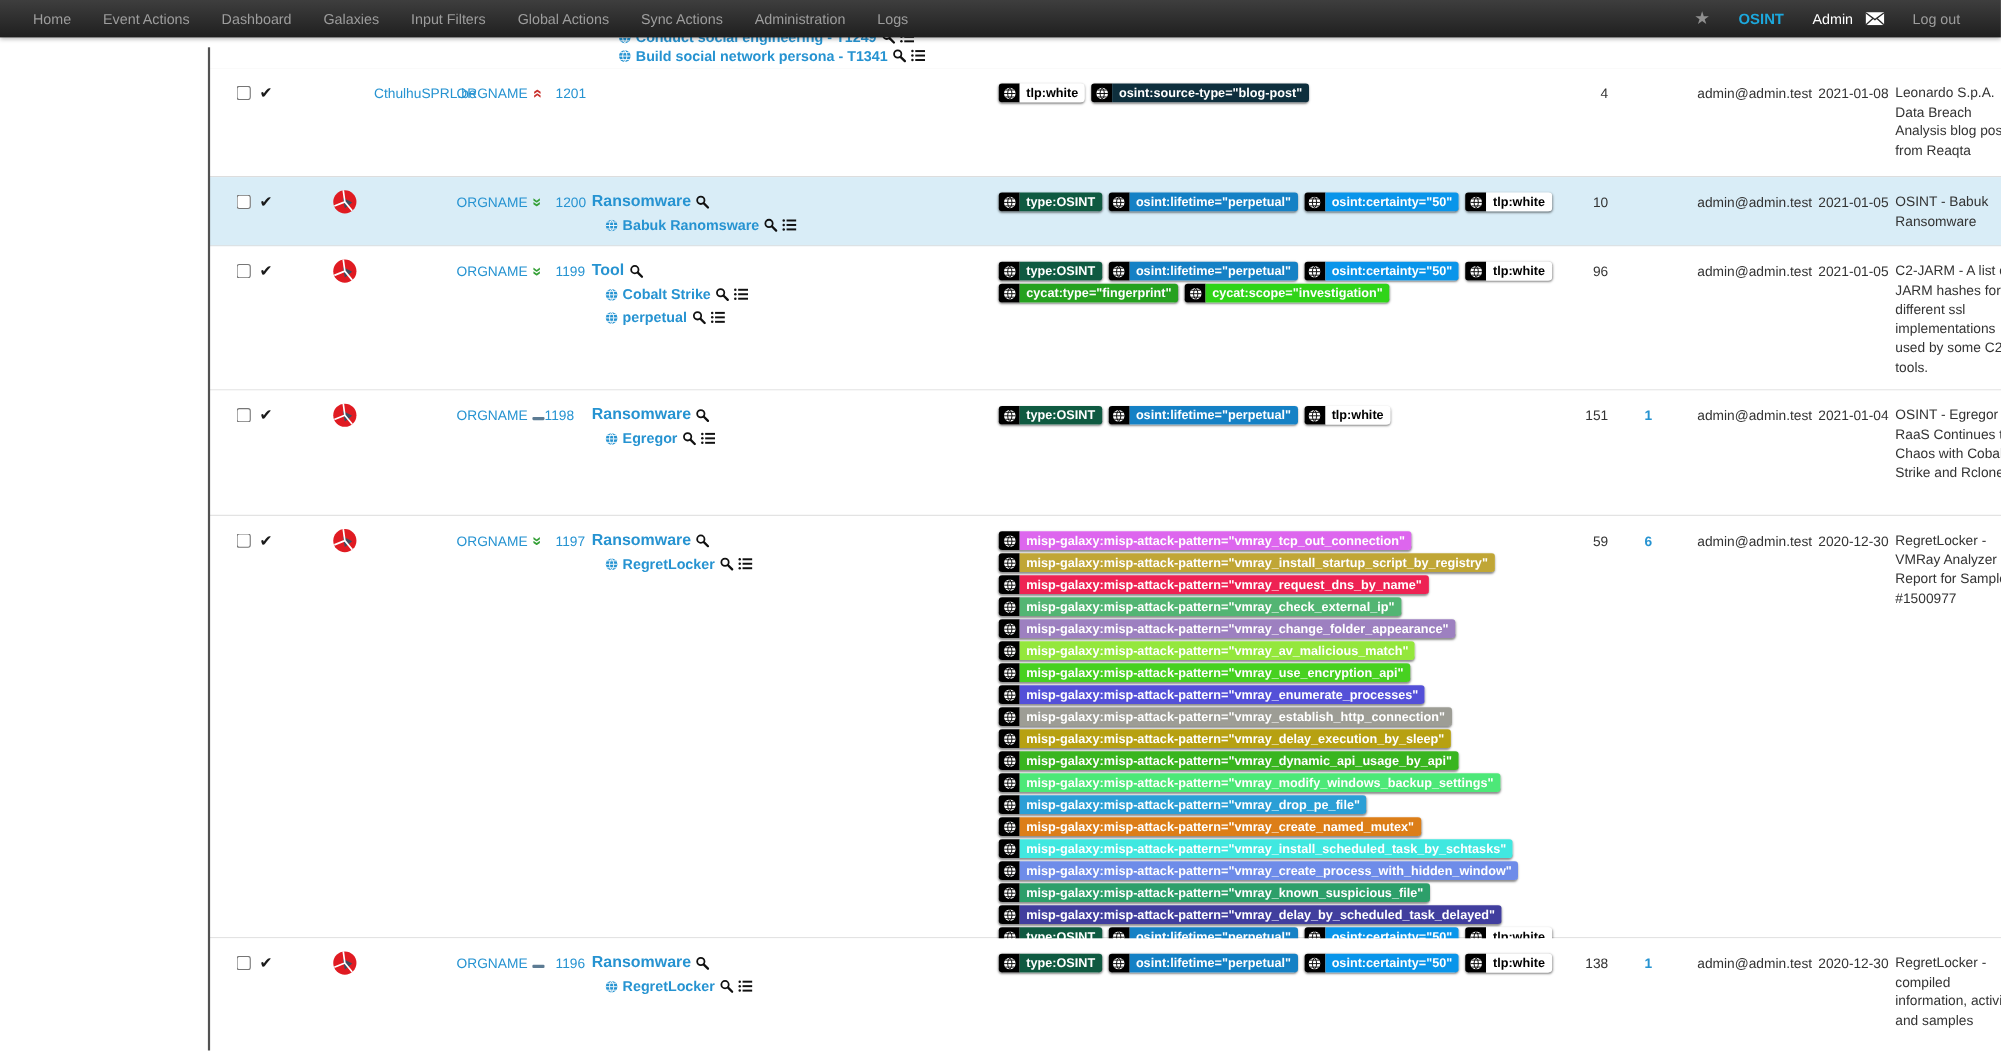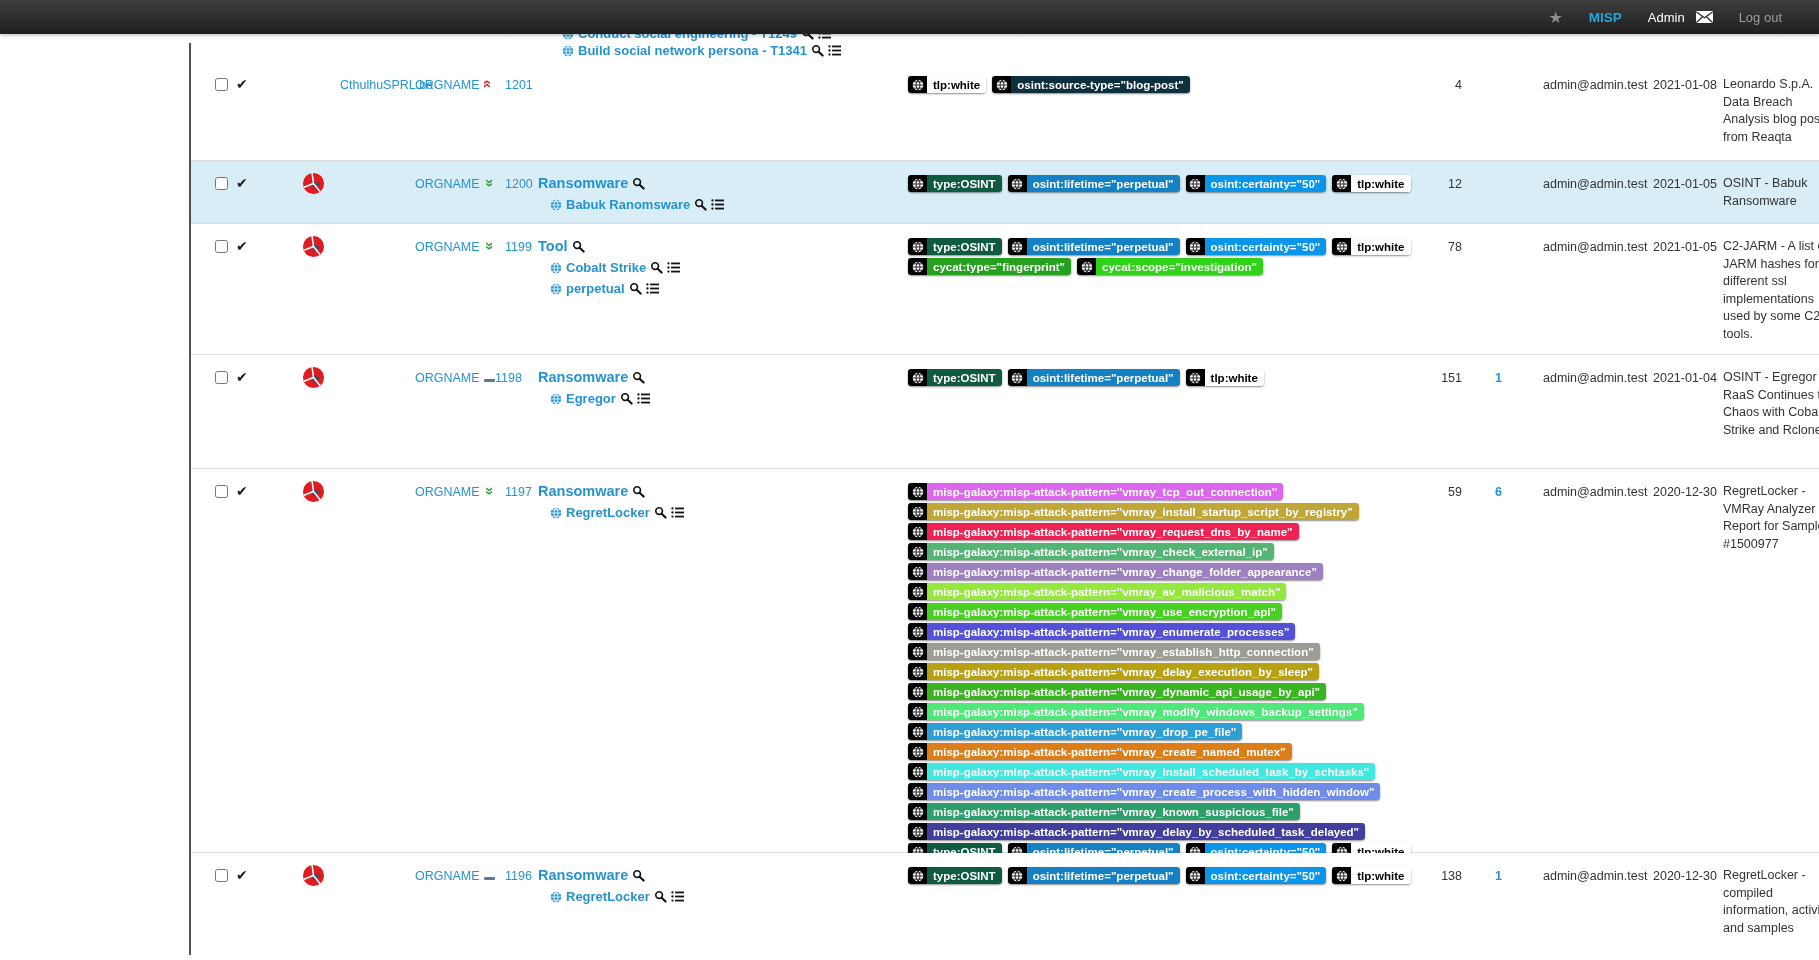--- a/index.html
+++ b/index.html
@@ -226,21 +226,21 @@
             <span class="tag-ic">
               <svg width="12" height="12" viewBox="0 0 16 16">
                 <circle cx="8" cy="8" r="7" fill="#ffffff"></circle>
                 <path d="M1 8h14 M8 1a10.5 10.5 0 0 1 0 14 M8 1a10.5 10.5 0 0 0 0 14 M2.5 3.8h11 M2.5 12.2h11" stroke="#000000" stroke-width="1.1" fill="none"></path>
               </svg>
             </span>
             <span class="tag-lb" style="background:#ffffff;color:#000000">tlp:white</span>
           </span>
         </div>
       </div>
-      <div class="cell attr" style="left:1228px;top:15px">12</div>
+      <div class="cell attr" style="left:1228px;top:15px">10</div>
       <div class="cell" style="left:1353px;top:15px">admin@admin.test</div>
       <div class="cell" style="left:1463px;top:15px">2021-01-05</div>
       <div class="cell info" style="left:1533px;top:14px">OSINT - Babuk Ransomware</div>
     </div>
     <div class="trow" style="height: 130px;">
       <input type="checkbox" class="cell" style="left: 25px; top: 16px;">
       <span class="cell pubchk" style="left:46px;top:14px">✔</span>
       <span class="cell icx" style="left:112px;top:11px">
         <svg width="23" height="23" viewBox="0 0 24 24">
           <circle cx="12" cy="12" r="11" fill="#e01b22"></circle>
@@ -365,21 +365,21 @@
             <span class="tag-ic">
               <svg width="12" height="12" viewBox="0 0 16 16">
                 <circle cx="8" cy="8" r="7" fill="#ffffff"></circle>
                 <path d="M1 8h14 M8 1a10.5 10.5 0 0 1 0 14 M8 1a10.5 10.5 0 0 0 0 14 M2.5 3.8h11 M2.5 12.2h11" stroke="#000000" stroke-width="1.1" fill="none"></path>
               </svg>
             </span>
             <span class="tag-lb" style="background:#2fd418;color:#ffffff">cycat:scope="investigation"</span>
           </span>
         </div>
       </div>
-      <div class="cell attr" style="left:1228px;top:15px">78</div>
+      <div class="cell attr" style="left:1228px;top:15px">96</div>
       <div class="cell" style="left:1353px;top:15px">admin@admin.test</div>
       <div class="cell" style="left:1463px;top:15px">2021-01-05</div>
       <div class="cell info" style="left:1533px;top:14px">C2-JARM - A list of JARM hashes for different ssl implementations used by some C2 tools.</div>
     </div>
     <div class="trow" style="height: 113px;">
       <input type="checkbox" class="cell" style="left: 25px; top: 16px;">
       <span class="cell pubchk" style="left:46px;top:14px">✔</span>
       <span class="cell icx" style="left:112px;top:11px">
         <svg width="23" height="23" viewBox="0 0 24 24">
           <circle cx="12" cy="12" r="11" fill="#e01b22"></circle>
@@ -849,23 +849,34 @@
       <a class="cell lnk corr" style="left:1305px;top:15px">1</a>
       <div class="cell" style="left:1353px;top:15px">admin@admin.test</div>
       <div class="cell" style="left:1463px;top:15px">2020-12-30</div>
       <div class="cell info" style="left:1533px;top:14px">RegretLocker - compiled information, activity and samples</div>
     </div>
   </div>
 
 <div class="vline"></div>
 
 <nav class="navbar">
+  <div class="nav-left" id="nav-left">
+      <span class="nav-item">Home</span>
+      <span class="nav-item">Event Actions</span>
+      <span class="nav-item">Dashboard</span>
+      <span class="nav-item">Galaxies</span>
+      <span class="nav-item">Input Filters</span>
+      <span class="nav-item">Global Actions</span>
+      <span class="nav-item">Sync Actions</span>
+      <span class="nav-item">Administration</span>
+      <span class="nav-item">Logs</span>
+    </div>
   <div class="nav-right">
     <span class="star">★</span>
-    <a class="brand">MISP</a>
+    <a class="brand">OSINT</a>
     <span class="user-wrap">
       <span class="user">Admin</span>
       <span class="icx">
         <svg width="17" height="12" viewBox="0 0 20 14">
             <rect x="0" y="0" width="20" height="14" rx="1.5" fill="#fff"></rect>
             <path d="M0.5 1l9.5 7 9.5-7M0.5 13.5L7.5 7M19.5 13.5L12.5 7" stroke="#2a2a2a" stroke-width="1.4" fill="none"></path>
           </svg>
       </span>
     </span>
     <a class="logout">Log out</a>

